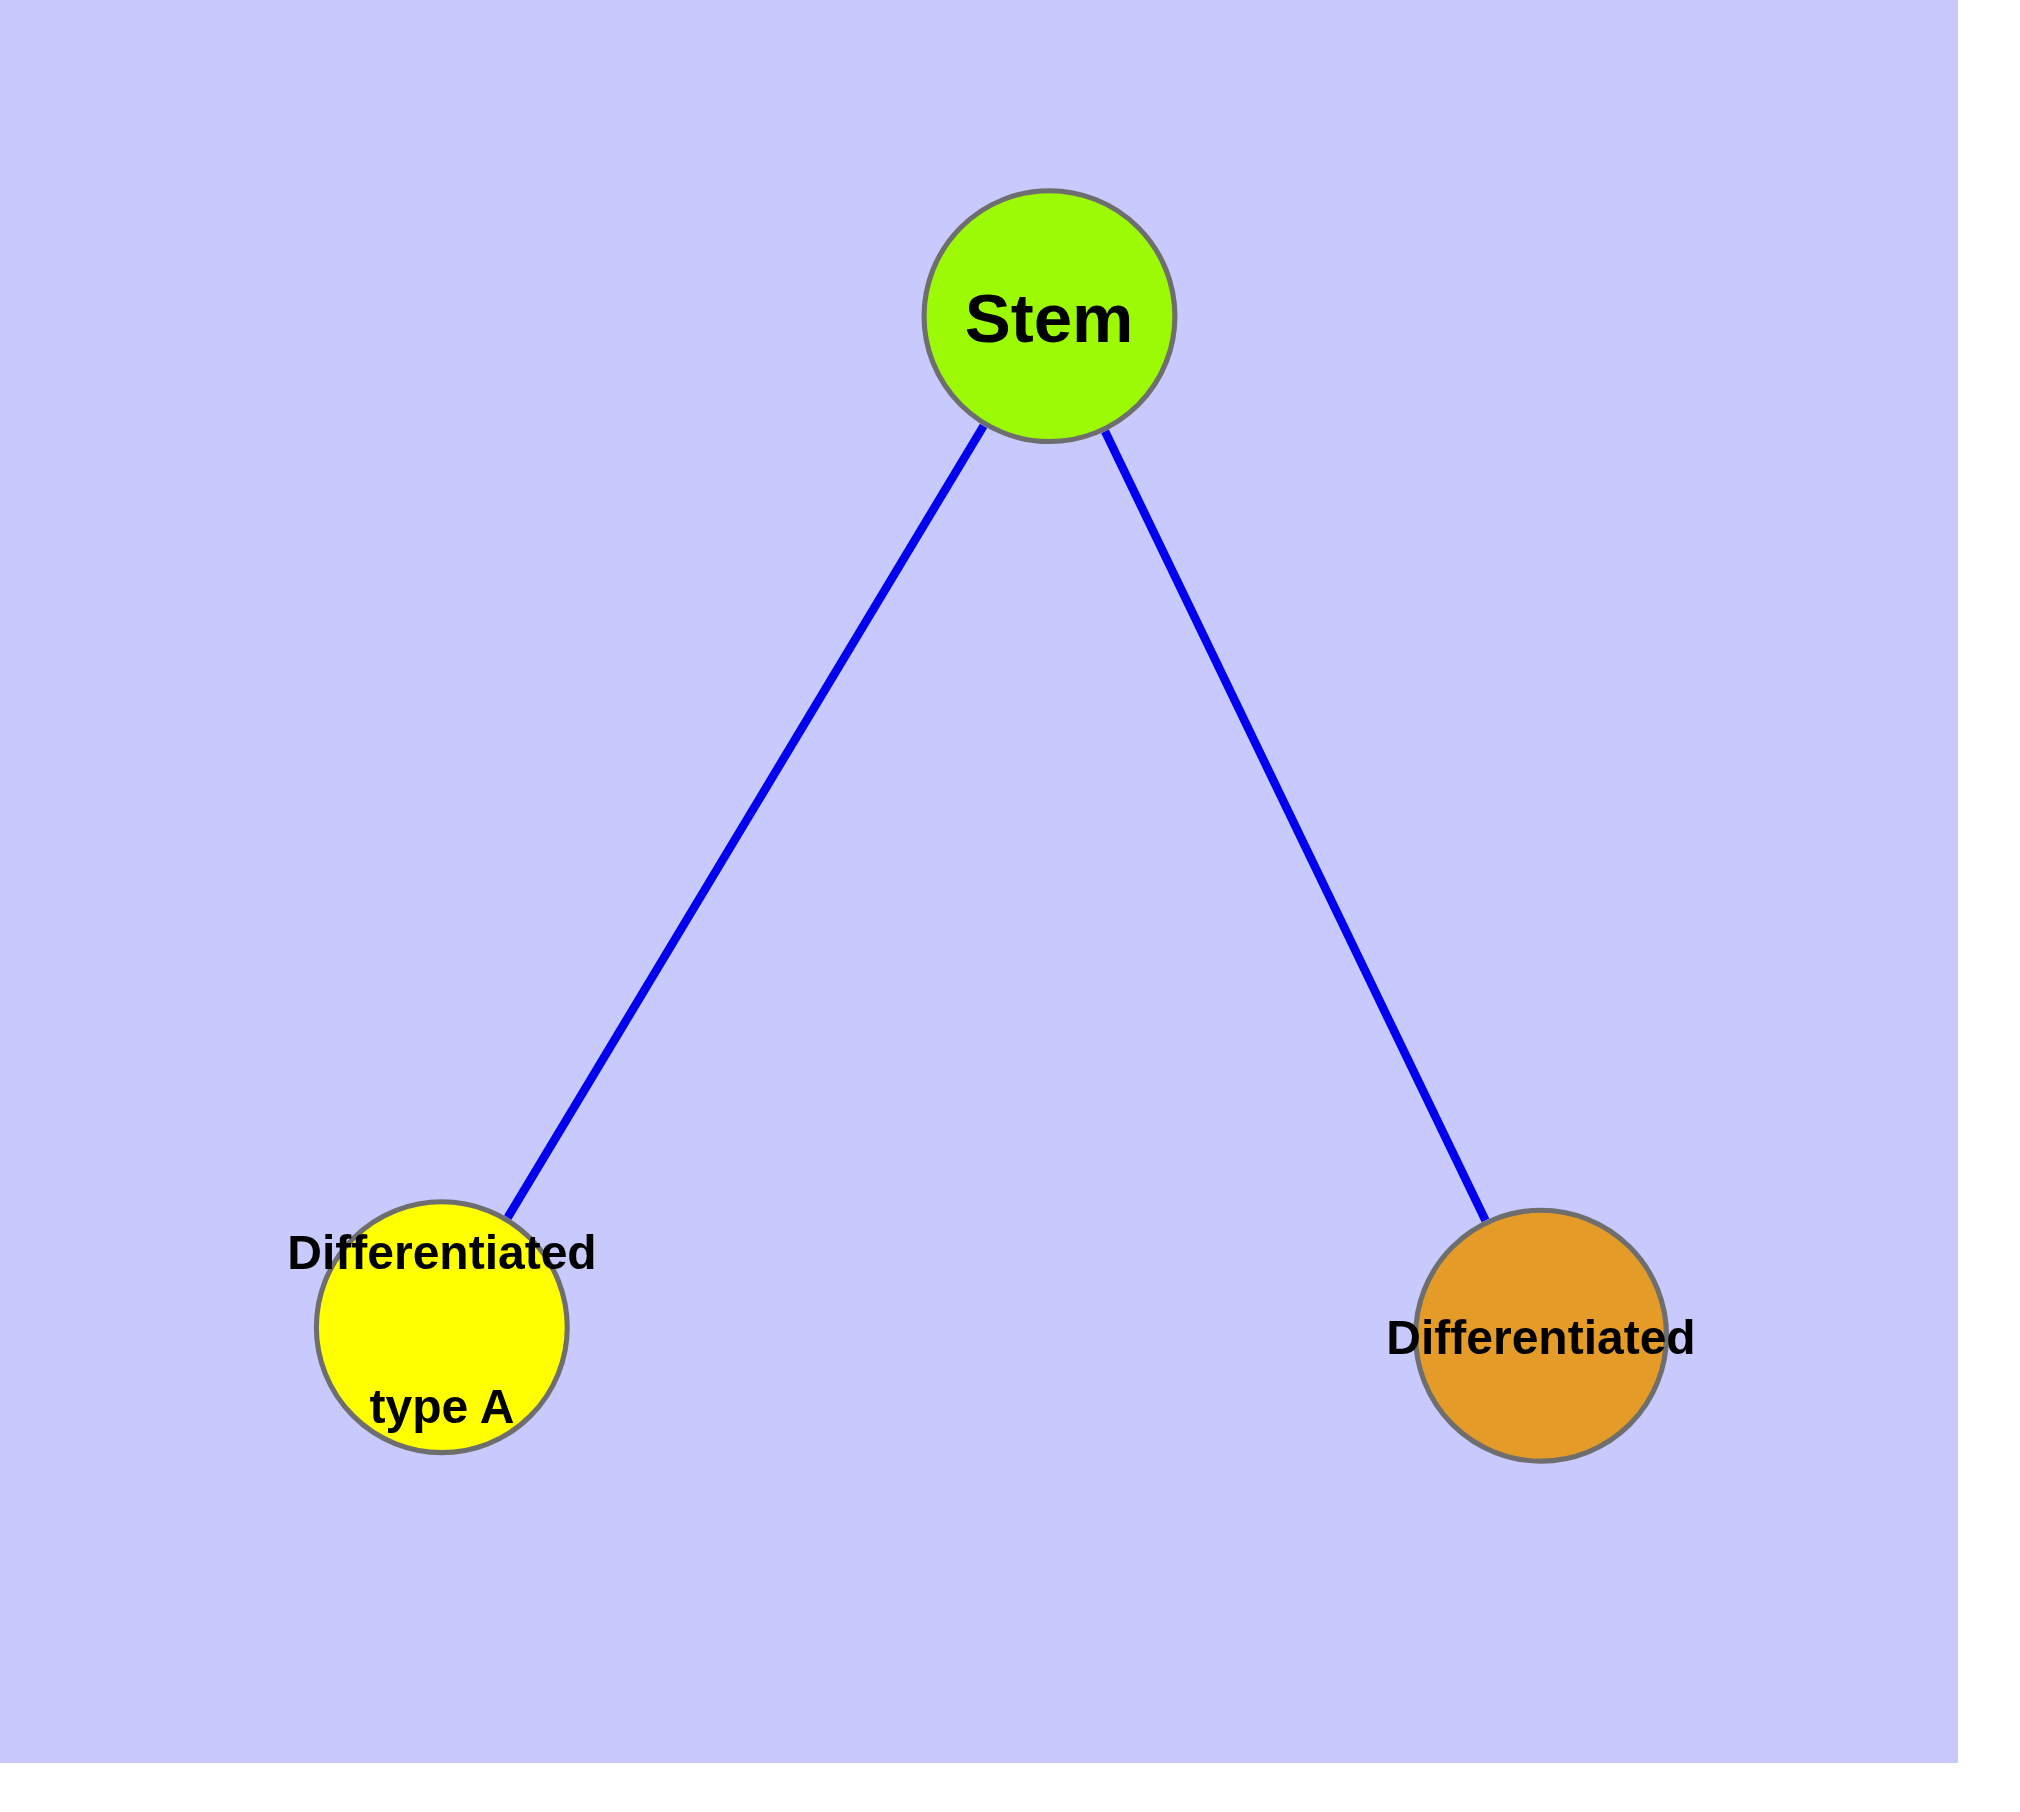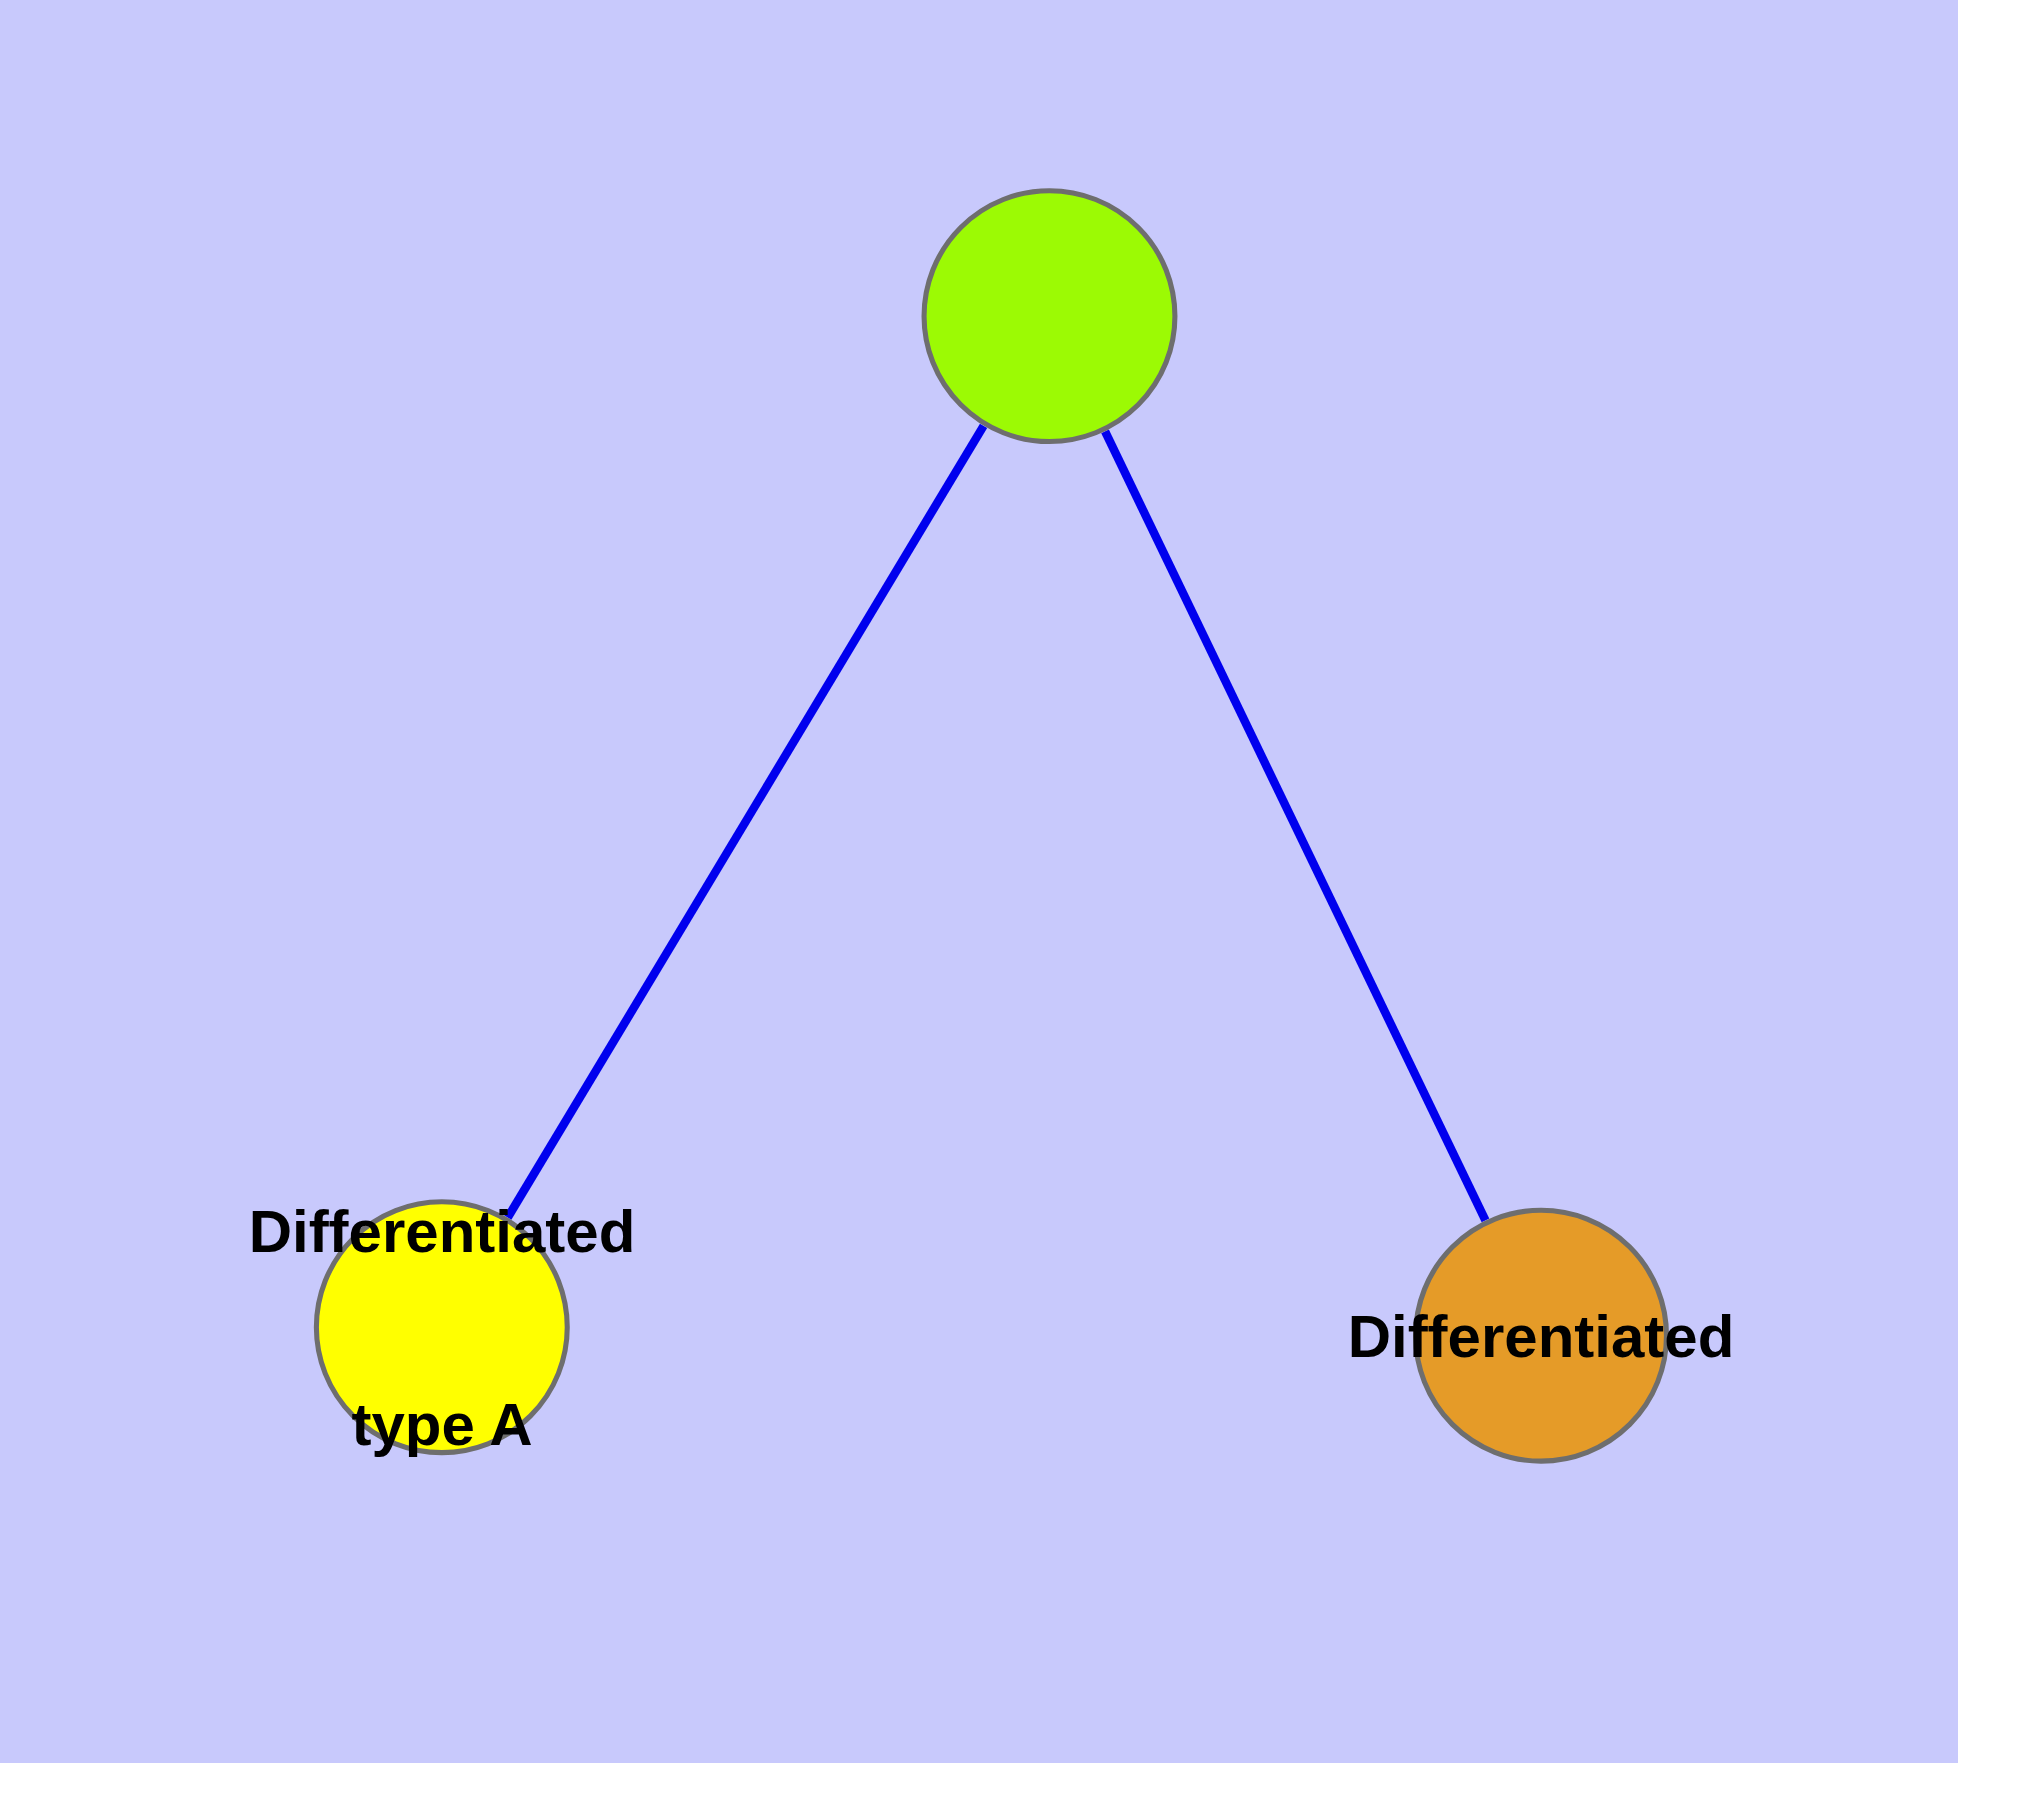--- a/index.html
+++ b/index.html
@@ -40,21 +40,21 @@
     color: #000000;
     line-height: 1.07;
     white-space: pre;
     pointer-events: none;
     transform: translate(-50%, -50%);
   }
   .node-label.stem {
     font-size: 69px;
   }
   .node-label.child {
-    font-size: 60px;
+    font-size: 48px;
   }
 </style>
 </head>
 <body>
 
 <div id="stage" style="width: 2021px; height: 1812px; background: rgb(255, 255, 255);">
   <div class="graph-bg" style="width: 1958px; height: 1763px; left: 0px; top: 0px; background: rgb(200, 201, 252);"></div>
 
   <svg id="canvas" viewBox="0 0 2384 2138" xmlns="http://www.w3.org/2000/svg">
     <g>
@@ -62,20 +62,23 @@
       <line x1="1303.5775388347063" y1="509.01686072095106" x2="1752.4224611652937" y2="1439.983139279049" stroke="#0000ee" stroke-width="10" stroke-linecap="butt"></line>
     </g>
 
     <g>
       <circle cx="1238" cy="373" r="148" fill="#9cfa04" stroke="#6e6e6e" stroke-width="6"></circle>
       <circle cx="521" cy="1566" r="148" fill="#ffff00" stroke="#6e6e6e" stroke-width="6"></circle>
       <circle cx="1818" cy="1576" r="148" fill="#e59b28" stroke="#6e6e6e" stroke-width="6"></circle>
     </g>
   </svg>
 
+  <div class="node-label stem" style="left:1049px; top:319px;">
+    <div>Stem</div>
+  </div>
 
   <div class="node-label child" style="left:442px; top:1329px;">
     <div>Differentiated</div>
     <div>type A</div>
   </div>
 
   <div class="node-label child" style="left:1541px; top:1337px;">
     <div>Differentiated</div>
   </div>
 </div>

